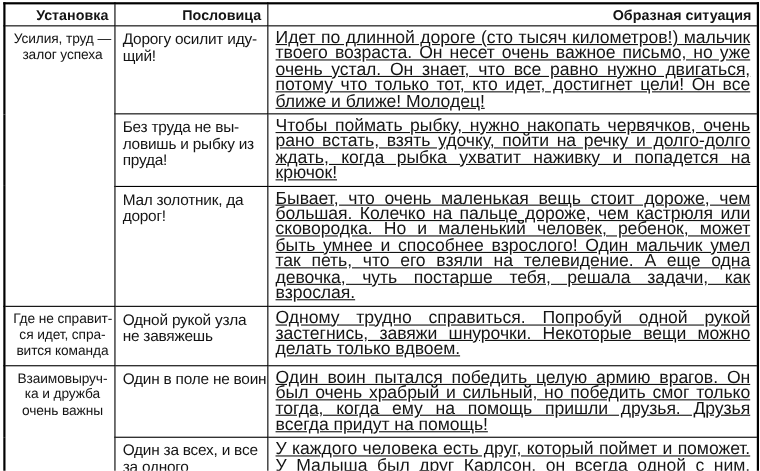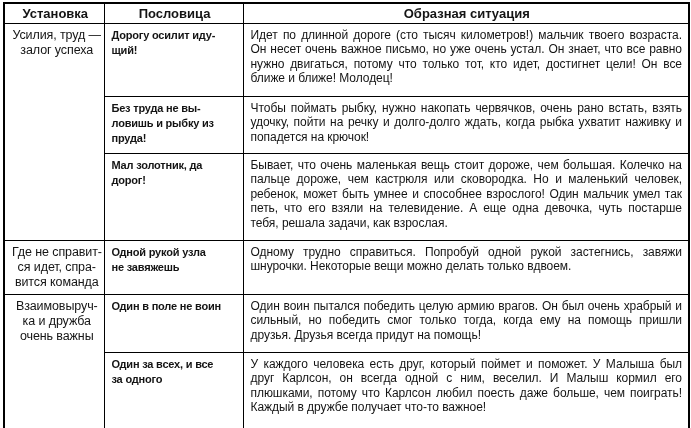--- a/index.html
+++ b/index.html
@@ -30,49 +30,50 @@
 
   th, td {
     border: 1px solid #000;
     vertical-align: top;
     overflow: hidden;
   }
   th {
     font-weight: bold;
     font-size: 13px;
     line-height: 15px;
-    text-align: center;
+    text-align: right;
     vertical-align: middle;
     height: 20px;
     padding: 2px 5px 2px 7px;
   }
   td { padding: 4px 5px 3px 7px; }
 
   td.attitude {
     white-space: pre;
     font-size: 12.5px;
     line-height: 14.8px;
     padding-right: 2px;
     letter-spacing: -0.1px;
     text-align: center;
   }
   td.proverb {
     white-space: pre;
-    font-weight: bold;
-    font-size: 11px;
+    font-weight: normal;
+    font-size: 14px;
     line-height: 15px;
     padding-right: 2px;
     letter-spacing: -0.2px;
   }
   td.situation {
-    font-size: 12px;
+    font-size: 16px;
     line-height: 14.4px;
     text-align: justify;
     letter-spacing: -0.05px;
     padding-right: 6px;
+    text-decoration: underline;
   }
   tr.h-r1 { height: 73px; }
   tr.h-r2 { height: 57px; }
   tr.h-r3 { height: 87px; }
   tr.h-r4 { height: 54px; }
   tr.h-r5 { height: 58px; }
   tr.h-r6 { height: 88px; }
 </style>
 </head>
 <body>

